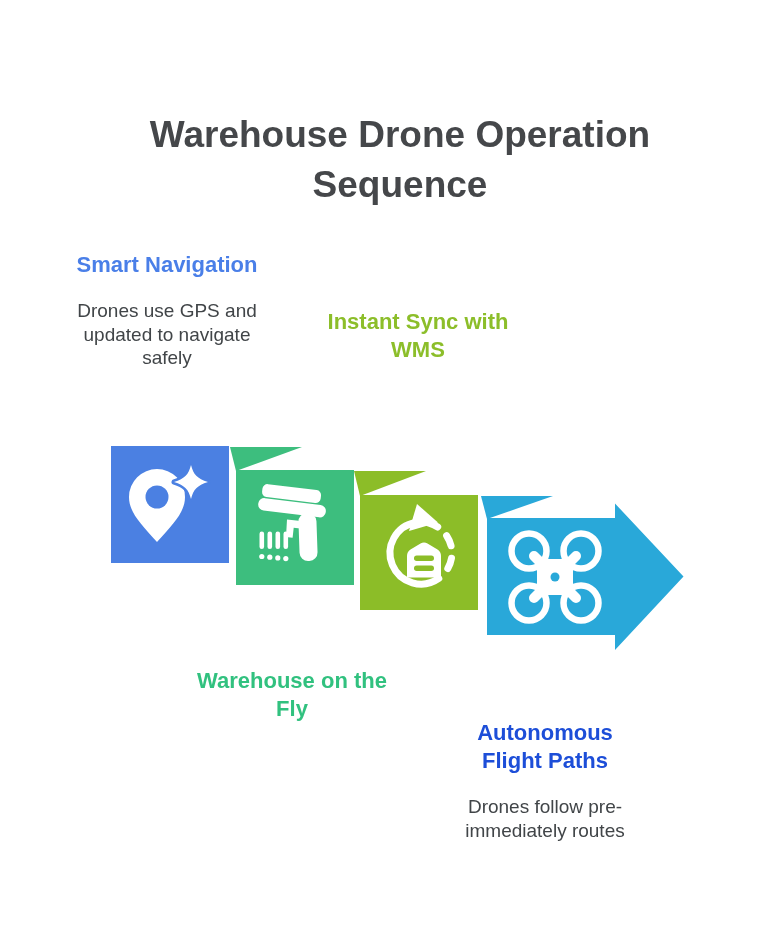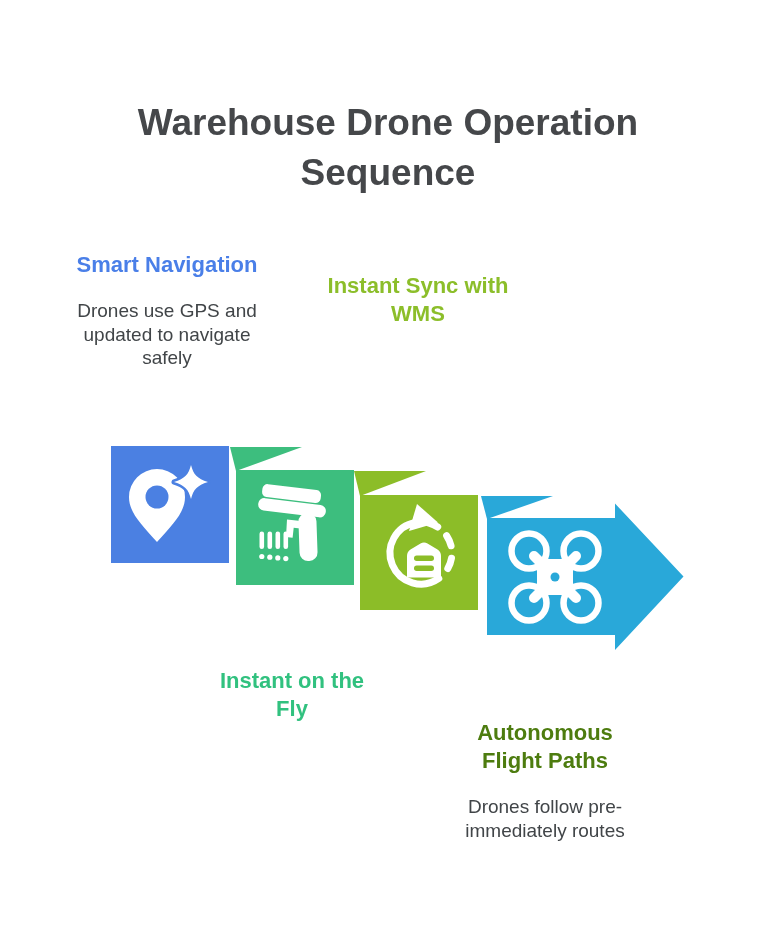--- a/index.html
+++ b/index.html
@@ -2,21 +2,21 @@
 <html><head>
 <meta charset="utf-8">
 <style>
   html,body{margin:0;padding:0;}
   body{
     width:768px;height:936px;background:#ffffff;position:relative;overflow:hidden;
     font-family:"Liberation Sans", sans-serif;
   }
   .page{position:absolute;inset:0;width:768px;height:936px;}
   .page-title{
-    position:absolute;top:94px;left:84px;width:600px;margin:4px;
+    position:absolute;top:94px;left:84px;width:600px;margin:16px;
     font-size:37px;line-height:50px;font-weight:700;color:#45474A;
     text-align:center;white-space:pre-line;letter-spacing:0px;
   }
   .step-label{position:absolute;width:240px;text-align:center;}
   .step-label h2{
     margin:0;font-size:22px;line-height:28px;font-weight:700;white-space:pre-line;
   }
   .step-label p{
     margin:20px 0 0 0;font-size:19px;line-height:23.5px;font-weight:400;
     color:#414548;white-space:pre-line;
@@ -36,31 +36,31 @@
 Sequence</h1>
 
   <div class="step-label label-1">
     <h2 style="color:#4A7FE8;">Smart Navigation</h2>
     <p>Drones use GPS and
 updated to navigate
 safely</p>
   </div>
 
   <div class="step-label label-2">
-    <h2 style="color:#8CBE2A;">Instant Sync with
+    <h2 style="color:#8CBE2A;margin-top:36px;">Instant Sync with
 WMS</h2>
   </div>
 
   <div class="step-label label-3">
-    <h2 style="color:#31C17F;">Instant on the
+    <h2 style="color:#31C17F;">Warehouse on the
 Fly</h2>
   </div>
 
   <div class="step-label label-4">
-    <h2 style="color:#4d7c0f;">Autonomous
+    <h2 style="color:#1d4ed8;">Autonomous
 Flight Paths</h2>
     <p>Drones follow pre-
 immediately routes</p>
   </div>
 
   <svg class="graphic" viewBox="0 0 768 936">
 
     <path d="M230,447 L302,447 L236,471 Z" fill="#3DBE7E"></path>
     <path d="M354,471 L426,471 L360,496 Z" fill="#8CBD28"></path>
     <path d="M481,496 L553,496 L487,519 Z" fill="#29A8D9"></path>

